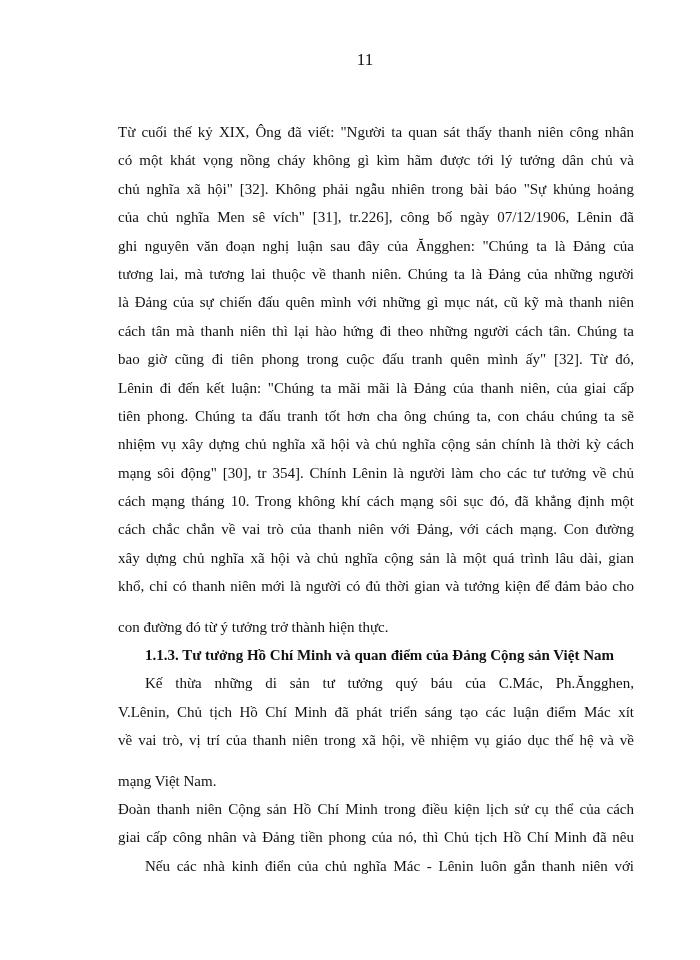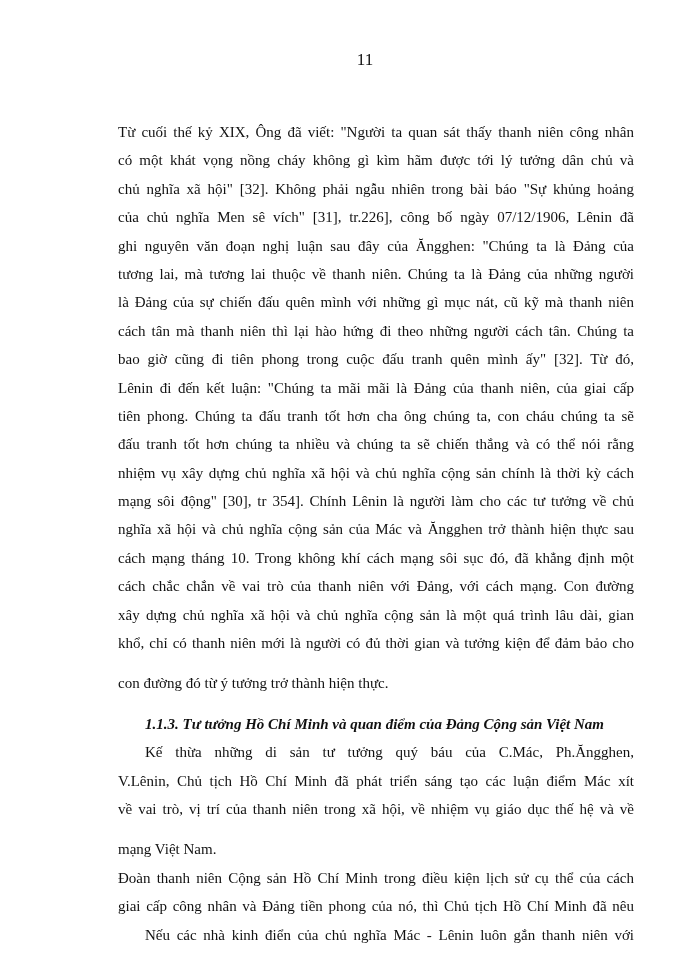--- a/index.html
+++ b/index.html
@@ -5,44 +5,42 @@
   html, body { margin: 0; padding: 0; background: #ffffff; }
   body { width: 700px; height: 960px; position: relative; overflow: hidden;
          font-family: "Liberation Serif", "DejaVu Serif", serif; color: #111; }
   .page-number { position: absolute; top: 50px; left: 0; width: 730px; text-align: center;
                  font-size: 17px; }
   .body { position: absolute; top: 118px; left: 118px; width: 516px; }
   .line { height: 28.4px; line-height: 28.4px; font-size: 15px; white-space: nowrap;
           text-align: justify; text-align-last: justify; }
   .line.last { text-align-last: left; margin-top: 12px; }
   .line.indent { padding-left: 27px; }
-  .heading { font-weight: bold; font-style: italic; padding-left: 27px; text-align-last: left; margin-top: 12px; }
+  .heading { font-weight: bold; padding-left: 27px; text-align-last: left; }
 </style>
 </head>
 <body>
 
 <div class="page-number">11</div>
 
 <div class="body">
   <div>
     <div class="line">Từ cuối thế kỷ XIX, Ông đã viết: "Người ta quan sát thấy thanh niên công nhân</div>
     <div class="line">có một khát vọng nồng cháy không gì kìm hãm được tới lý tưởng dân chủ và</div>
     <div class="line">chủ nghĩa xã hội" [32]. Không phải ngẫu nhiên trong bài báo "Sự khủng hoảng</div>
     <div class="line">của chủ nghĩa Men sê vích" [31], tr.226], công bố ngày 07/12/1906, Lênin đã</div>
     <div class="line">ghi nguyên văn đoạn nghị luận sau đây của Ăngghen: "Chúng ta là Đảng của</div>
     <div class="line">tương lai, mà tương lai thuộc về thanh niên. Chúng ta là Đảng của những người</div>
     <div class="line">là Đảng của sự chiến đấu quên mình với những gì mục nát, cũ kỹ mà thanh niên</div>
     <div class="line">cách tân mà thanh niên thì lại hào hứng đi theo những người cách tân. Chúng ta</div>
     <div class="line">bao giờ cũng đi tiên phong trong cuộc đấu tranh quên mình ấy" [32]. Từ đó,</div>
     <div class="line">Lênin đi đến kết luận: "Chúng ta mãi mãi là Đảng của thanh niên, của giai cấp</div>
     <div class="line">tiên phong. Chúng ta đấu tranh tốt hơn cha ông chúng ta, con cháu chúng ta sẽ</div>
-    <div class="line">đấu tranh tốt hơn chúng ta nhiều và chúng ta sẽ chiến thắng và có thể nói rằng</div>
     <div class="line">nhiệm vụ xây dựng chủ nghĩa xã hội và chủ nghĩa cộng sản chính là thời kỳ cách</div>
     <div class="line">mạng sôi động" [30], tr 354]. Chính Lênin là người làm cho các tư tưởng về chủ</div>
-    <div class="line">nghĩa xã hội và chủ nghĩa cộng sản của Mác và Ăngghen trở thành hiện thực sau</div>
     <div class="line">cách mạng tháng 10. Trong không khí cách mạng sôi sục đó, đã khẳng định một</div>
     <div class="line">cách chắc chắn về vai trò của thanh niên với Đảng, với cách mạng. Con đường</div>
     <div class="line">xây dựng chủ nghĩa xã hội và chủ nghĩa cộng sản là một quá trình lâu dài, gian</div>
     <div class="line">khổ, chỉ có thanh niên mới là người có đủ thời gian và tưởng kiện để đảm bảo cho</div>
     <div class="line last">con đường đó từ ý tưởng trở thành hiện thực.</div>
   </div>
 
   <div class="line heading">1.1.3. Tư tưởng Hồ Chí Minh và quan điểm của Đảng Cộng sản Việt Nam</div>
 
   <div>

